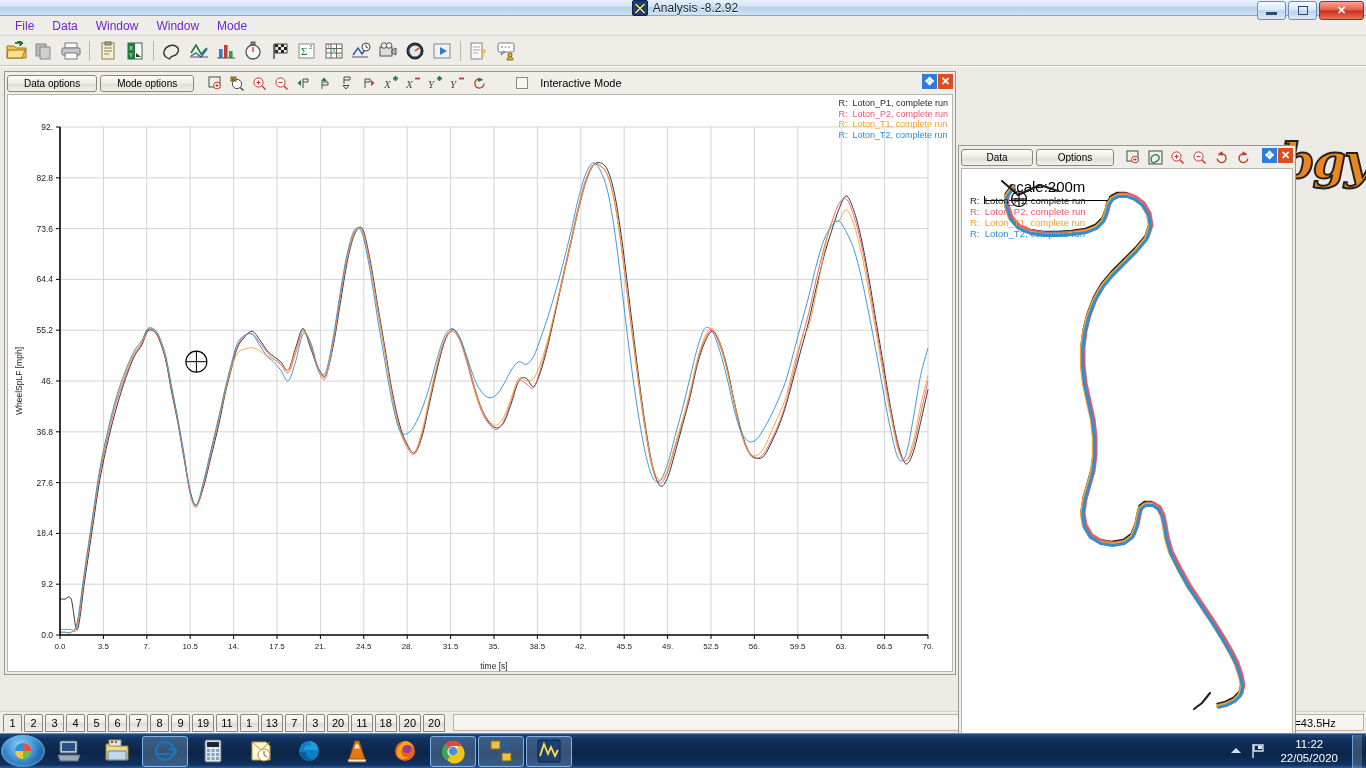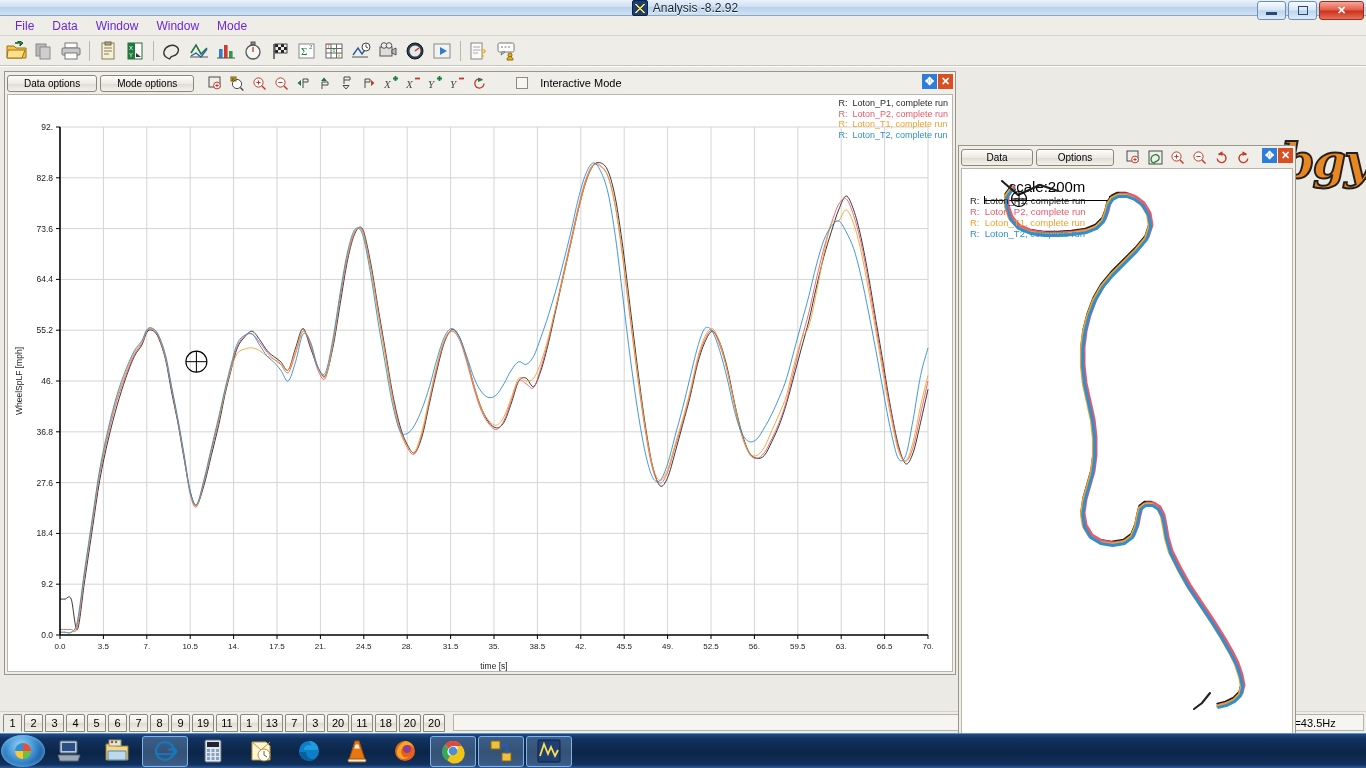--- a/index.html
+++ b/index.html
@@ -782,14 +782,29 @@
           <path d="M16 12l3 4 3-4z" fill="#2a5ea8"></path>
         </svg>
     </div>
     <div class="tsk act">
       <svg class="tico" viewBox="0 0 26 26">
           <rect x="2" y="2" width="22" height="22" rx="1" fill="#1d3f73" stroke="#0c2348"></rect>
           <path d="M4 18l4-12 4 10 3-7 4 9 3-6" fill="none" stroke="#ffe14d" stroke-width="1.8"></path>
         </svg>
     </div>
 
+    <div id="tray">
+      <svg width="12" height="10" viewBox="0 0 12 10">
+          <path d="M1 7l5-5 5 5z" fill="#cfe2f7"></path>
+        </svg>
+      <svg width="16" height="16" viewBox="0 0 16 16">
+          <path d="M3 1v14" stroke="#dce9f8" stroke-width="1.4"></path>
+          <path d="M4 2h9v6H4z" fill="none" stroke="#dce9f8" stroke-width="1.3"></path>
+          <path d="M8 3h4v3H8z" fill="#dce9f8"></path>
+        </svg>
+      <div id="clock">
+        <div>11:22</div>
+        <div>22/05/2020</div>
+      </div>
+      <div id="showdesk"></div>
+    </div>
   </div>
 </div>
 
 </body></html>

